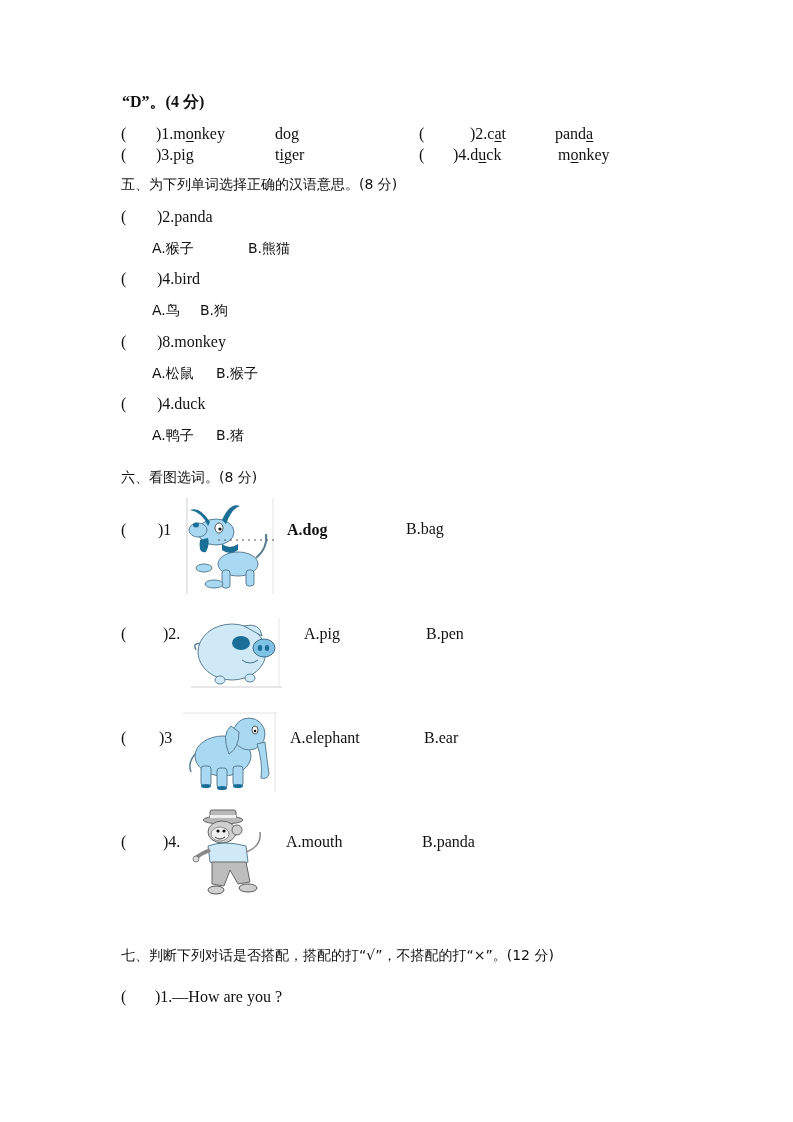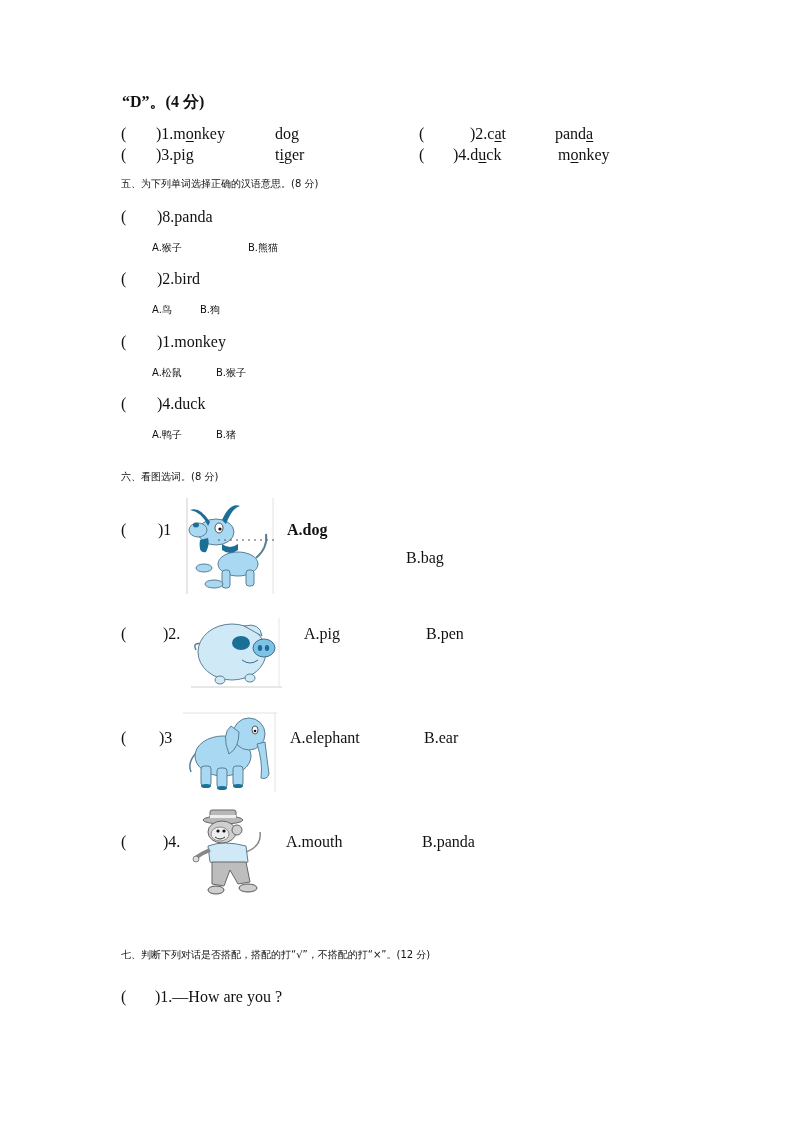--- a/index.html
+++ b/index.html
@@ -1,19 +1,19 @@
 <!DOCTYPE html>
 <html><head>
 <meta charset="utf-8">
 <style>
   html, body { margin:0; padding:0; background:#ffffff; }
   body { width:793px; height:1122px; position:relative; overflow:hidden;
          font-family:"Liberation Serif", "DejaVu Serif", serif; color:#111; }
   .t { position:absolute; white-space:pre; font-size:16px; line-height:18px; }
-  .cn { font-family:"DejaVu Sans", "Liberation Sans", sans-serif; font-size:10px; }
+  .cn { font-family:"DejaVu Sans", "Liberation Sans", sans-serif; font-size:14px; }
   .b { font-weight:bold; }
   u { text-decoration:underline; text-underline-offset:2px; }
   .img { position:absolute; }
 </style>
 </head>
 <body>
 
 <div class="t b" style="left:122px; top:93px;">“D”。(4 分)</div>
 
 <div>
@@ -34,33 +34,33 @@
 <div>
   <span class="t" style="left:419px; top:146px;">(</span>
   <span class="t" style="left:453px; top:146px;"><span>)</span><span>4.</span><span>d</span><u>u</u><span>ck</span></span>
   <span class="t" style="left:558px; top:146px;"><span>m</span><u>o</u><span>nkey</span></span>
 </div>
 
 <div class="t cn" style="left:121px; top:175px;">五、为下列单词选择正确的汉语意思。(8 分)</div>
 
 <div>
   <span class="t" style="left:121px; top:208px;">(</span>
-  <span class="t" style="left:157px; top:208px;"><span>)</span><span>8.panda</span></span>
+  <span class="t" style="left:157px; top:208px;"><span>)</span><span>2.panda</span></span>
   <span class="t cn" style="left:152px; top:239px;">A.猴子</span>
   <span class="t cn" style="left:248px; top:239px;">B.熊猫</span>
 </div>
 <div>
   <span class="t" style="left:121px; top:270px;">(</span>
-  <span class="t" style="left:157px; top:270px;"><span>)</span><span>2.bird</span></span>
+  <span class="t" style="left:157px; top:270px;"><span>)</span><span>4.bird</span></span>
   <span class="t cn" style="left:152px; top:301px;">A.鸟</span>
   <span class="t cn" style="left:200px; top:301px;">B.狗</span>
 </div>
 <div>
   <span class="t" style="left:121px; top:333px;">(</span>
-  <span class="t" style="left:157px; top:333px;"><span>)</span><span>1.monkey</span></span>
+  <span class="t" style="left:157px; top:333px;"><span>)</span><span>8.monkey</span></span>
   <span class="t cn" style="left:152px; top:364px;">A.松鼠</span>
   <span class="t cn" style="left:216px; top:364px;">B.猴子</span>
 </div>
 <div>
   <span class="t" style="left:121px; top:395px;">(</span>
   <span class="t" style="left:157px; top:395px;"><span>)</span><span>4.duck</span></span>
   <span class="t cn" style="left:152px; top:426px;">A.鸭子</span>
   <span class="t cn" style="left:216px; top:426px;">B.猪</span>
 </div>
 
@@ -92,21 +92,21 @@
     <ellipse cx="33" cy="30" rx="4" ry="5" fill="#fff" stroke="#333" stroke-width="0.8"></ellipse>
     <circle cx="34" cy="31" r="1.6" fill="#111"></circle>
 
     <path d="M14 42 Q12 56 20 54 Q24 46 22 40 Z" fill="#1b6e96"></path>
 
     <path d="M36 46 Q44 52 52 46 L52 52 Q44 58 36 52 Z" fill="#1b6e96"></path>
 
     <line x1="32" y1="42" x2="90" y2="42" stroke="#555" stroke-width="1" stroke-dasharray="2,4"></line>
   </svg>
   <span class="t" style="left:287px; top:521px;font-weight:bold;">A.dog</span>
-  <span class="t" style="left:406px; top:549px;text-align:right;">B.bag</span>
+  <span class="t" style="left:406px; top:520px;text-align:right;">B.bag</span>
 </div>
 
 <div>
   <span class="t" style="left:121px; top:625px;">(</span>
   <span class="t" style="left:163px; top:625px;"><span>)</span><span>2.</span></span>
   <svg class="img" style="left:190px; top:614px;" width="95" height="76" viewBox="0 0 95 76">
     <line x1="1" y1="73" x2="92" y2="73" stroke="#cfcfcf" stroke-width="1"></line>
     <line x1="89" y1="4" x2="89" y2="73" stroke="#e6e6e6" stroke-width="1"></line>
 
     <path d="M12 30 Q2 28 6 36" fill="none" stroke="#5a7f93" stroke-width="1.5"></path>

